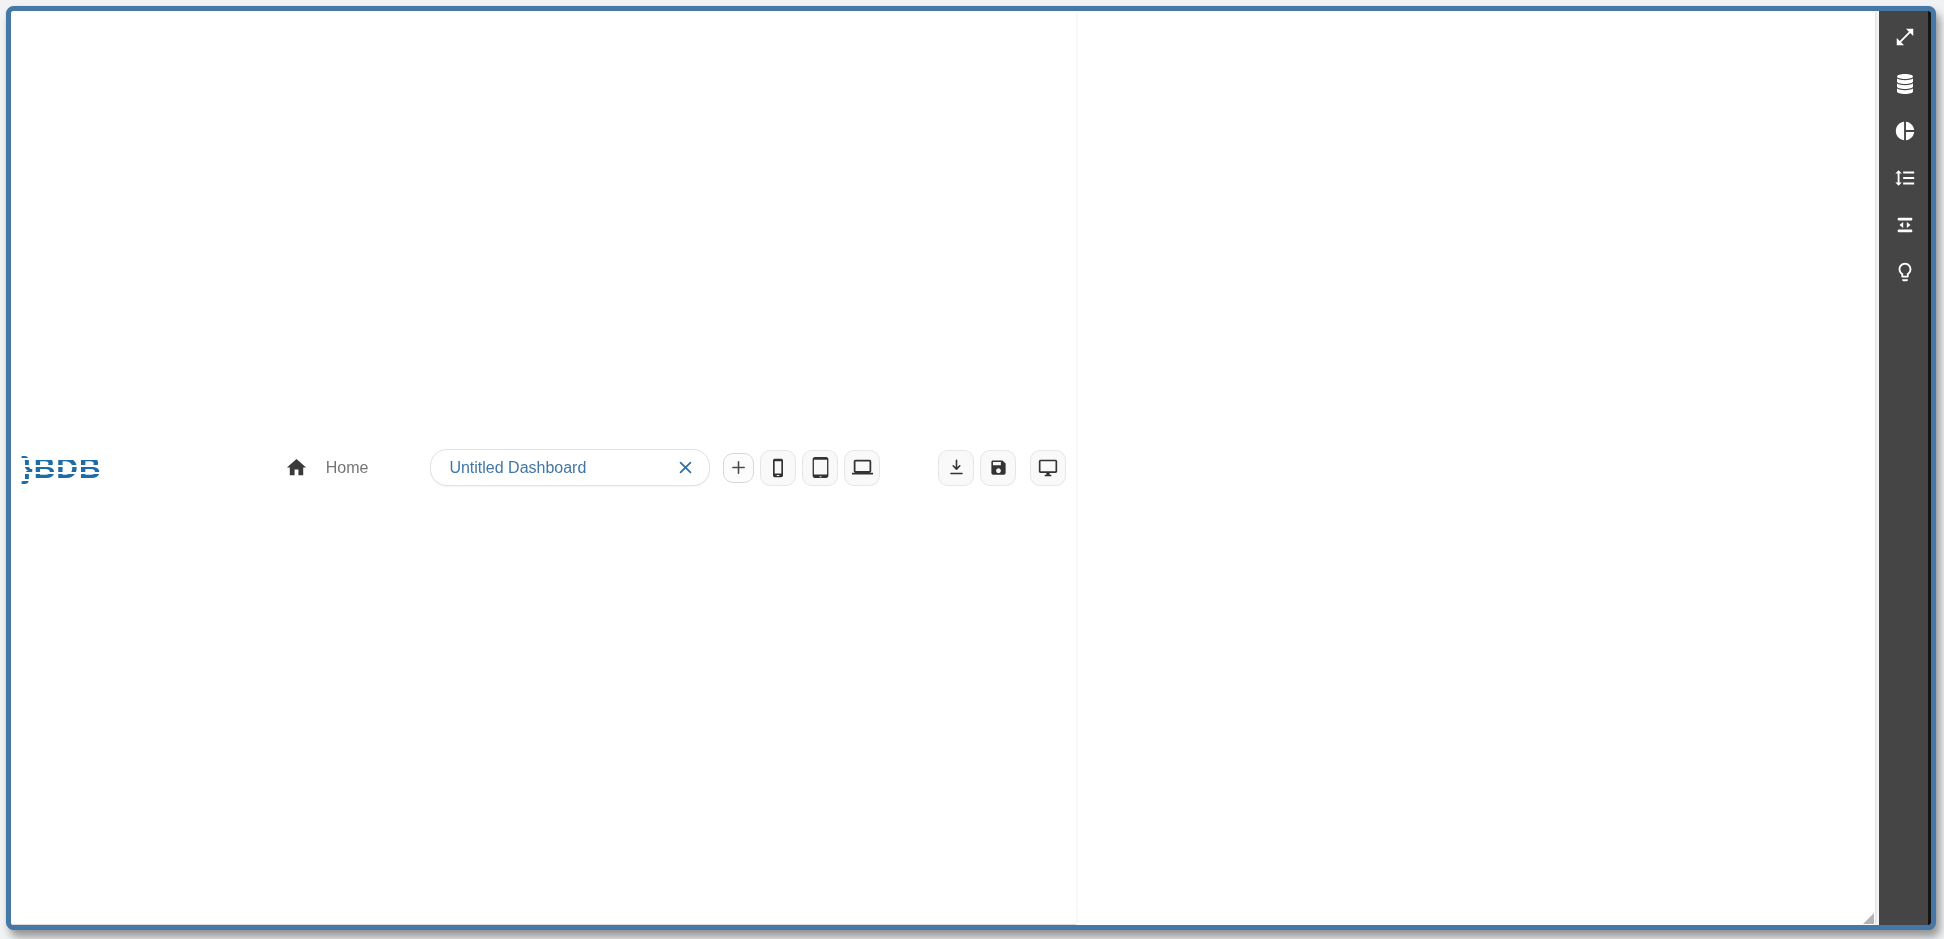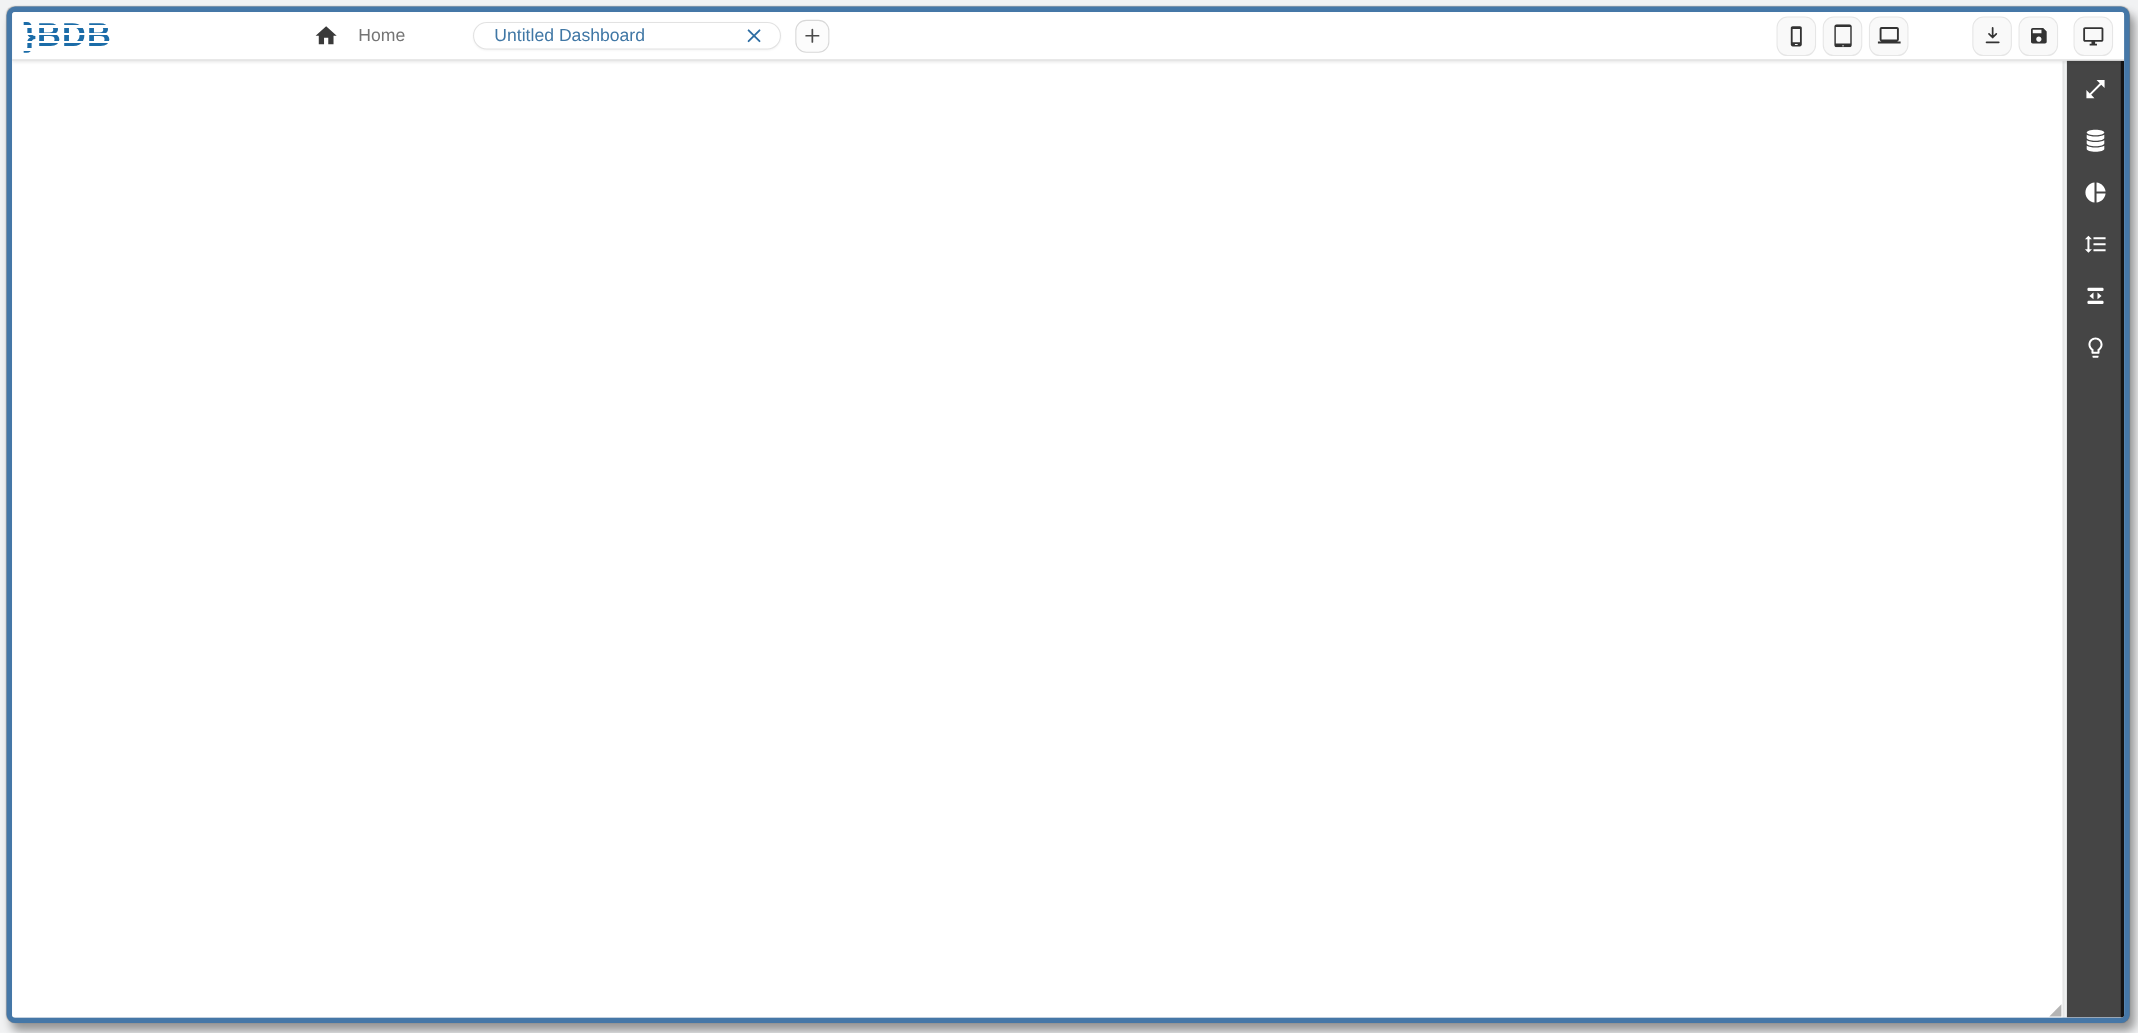--- a/index.html
+++ b/index.html
@@ -4,42 +4,42 @@
 <style>
   * { margin:0; padding:0; box-sizing:border-box; }
   html,body { width:1944px; height:939px; overflow:hidden;
     font-family:"Liberation Sans","DejaVu Sans",sans-serif; }
   .page { width:100%; height:100%; background:#f1f2f3; position:relative; }
 
   .frame {
     position:absolute; left:6px; top:6px; width:1930px; height:924px;
     border:5px solid #4577a7; border-radius:8px; background:#fff;
     box-shadow:4px 7px 9px rgba(0,0,0,.38), 0 0 1px rgba(0,0,0,.3);
-    overflow:hidden; display:flex; flex-direction:column;
+    overflow:hidden; display:flex; flex-direction:row;
   }
 
   
   .topbar {
     flex:0 0 44px; background:#fff; display:flex; align-items:center;
     border-bottom:1px solid #d9d9d9; box-shadow:0 1px 3px rgba(0,0,0,.10);
     position:relative; z-index:3;
   }
   .logo { margin-left:10px; position:relative; display:inline-block;
     cursor:pointer; line-height:1; white-space:nowrap; }
   .logo-mark { font-weight:bold; font-size:30px; color:#1b6ca8; margin-right:1px; }
   .logo-text { font-weight:bold; font-size:30px; letter-spacing:1px; color:#1b6ca8; }
   .logo::after { content:""; position:absolute; inset:0;
     background:repeating-linear-gradient(to bottom, transparent 0 5px, #fff 5px 7px); }
 
   .home-group { margin-left:183px; display:flex; align-items:center; cursor:pointer; }
   .home-group svg { display:block; }
   .home-label { margin-left:18px; font-size:16px; color:#757575; }
 
   .tab {
-    margin-left:62px; width:280px; height:25px; background:#fff;
+    margin-left:62px; width:280px; height:37px; background:#fff;
     border:1px solid #e2e2e2; border-radius:17px; display:flex; align-items:center;
     padding:0 13px 0 18px; box-shadow:0 1px 2px rgba(0,0,0,.05); cursor:pointer;
   }
   .tab-title { font-size:16px; color:#4077a5; flex:1; white-space:nowrap;
     overflow:hidden; text-overflow:ellipsis; }
   .tab-close { background:none; border:none; cursor:pointer; display:flex;
     align-items:center; padding:2px; }
 
   .add-tab {
     margin-left:13px; width:31px; height:30px; background:#fcfcfc;

